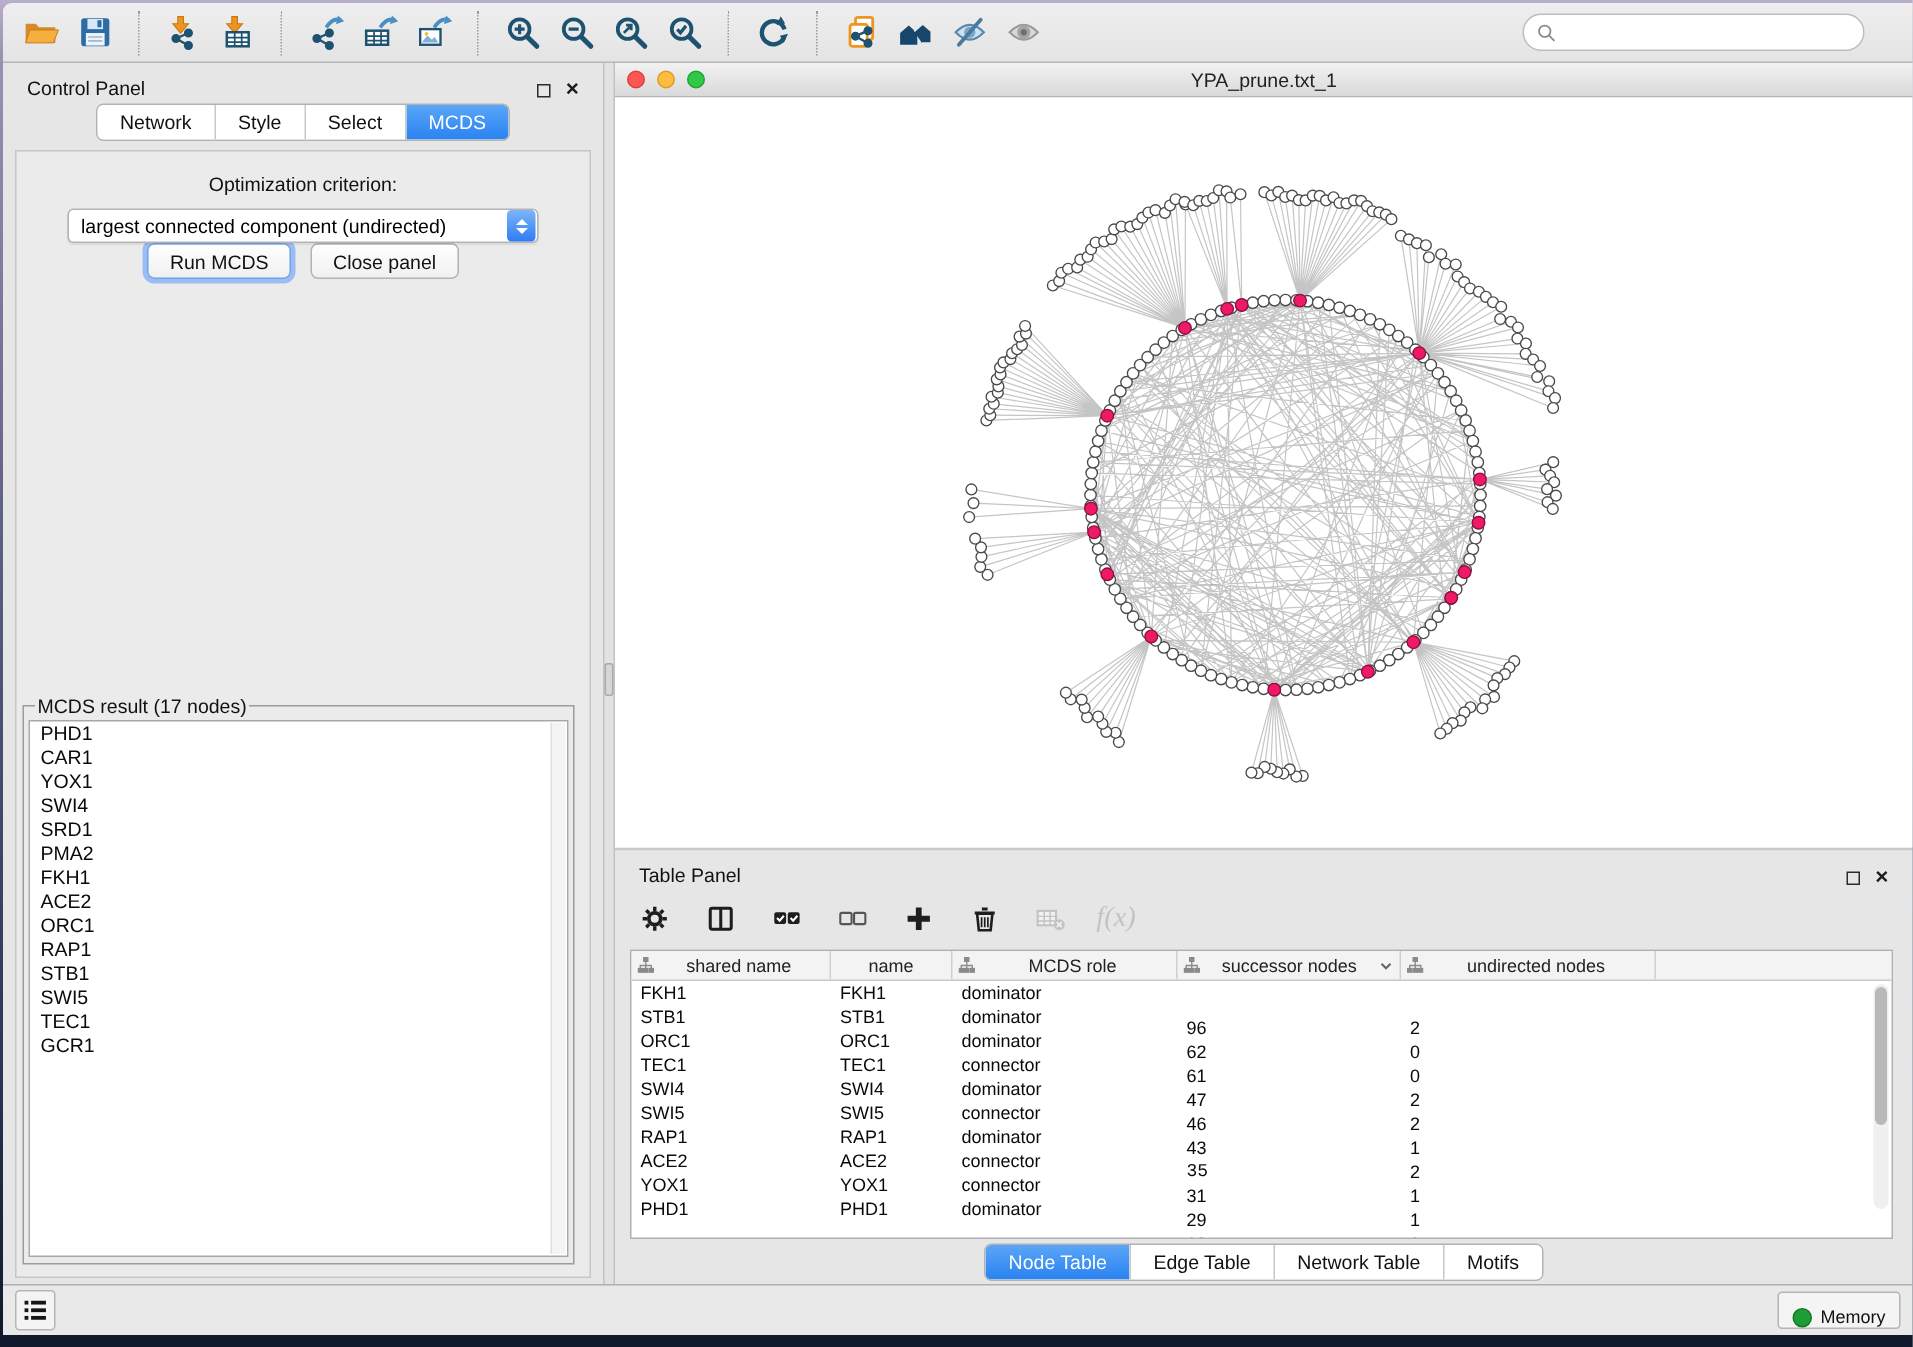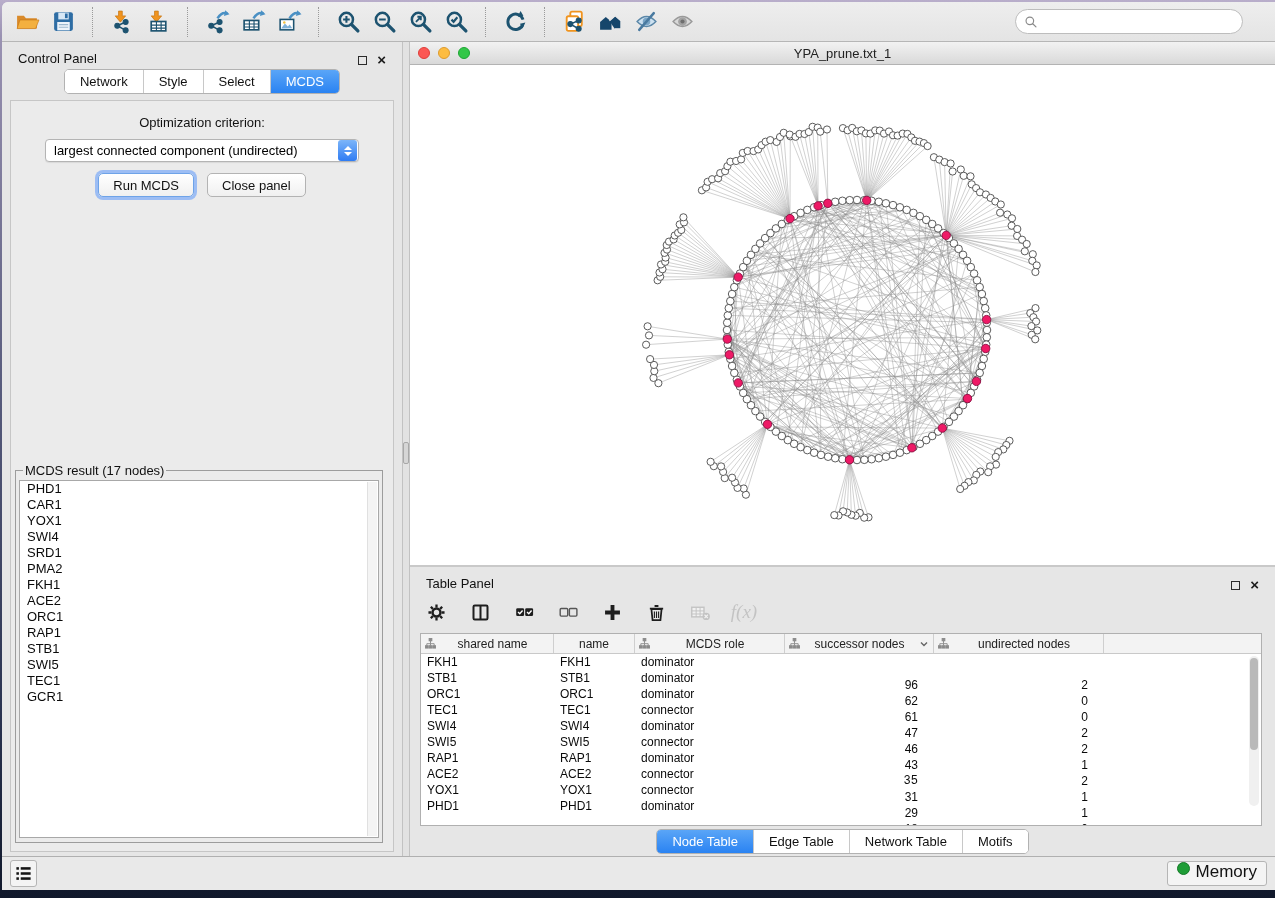--- a/index.html
+++ b/index.html
@@ -37,21 +37,21 @@
   .cp-content{position:absolute;top:58px;left:8px;right:8px;bottom:4px;background:#ebebeb;border:1px solid #c6c6c6;}
   .opt-label{margin-top:14px;text-align:center;font-size:13px;color:#111;}
   .dropdown{margin:9px auto 0;width:314px;height:23px;background:#fff;border:1px solid #b4b4b4;border-radius:4px;
     display:flex;align-items:center;font-size:13px;cursor:pointer;position:relative;box-shadow:0 1px 1px rgba(0,0,0,.08);}
   .dropdown .dd-text{padding-left:8px;flex:1;white-space:nowrap;overflow:hidden;}
   .dd-stepper{width:19px;height:21px;border-radius:3px;background:linear-gradient(#7cb5f9,#2f7cf3);margin:0 1px;
     display:flex;flex-direction:column;align-items:center;justify-content:center;gap:2px;flex:none;}
   .dd-stepper i{width:0;height:0;border-left:4px solid transparent;border-right:4px solid transparent;}
   .dd-up{border-bottom:4px solid #fff;}
   .dd-down{border-top:4px solid #fff;}
-  .btn-row{margin-top:11px;display:flex;justify-content:center;gap:13px;}
+  .btn-row{display:flex;justify-content:center;gap:13px;}
   .mac-btn{height:24px;padding:0 14px;font-size:13px;color:#111;background:linear-gradient(#ffffff,#f0f0f0);
     border:1px solid #b3b3b3;border-radius:5px;cursor:pointer;font-family:inherit;}
   .mac-btn.focused{box-shadow:0 0 0 3px rgba(77,144,254,.5);border-color:#6ea3e8;}
   fieldset.mcds{position:absolute;top:362px;left:4px;right:10px;bottom:8px;border:1px solid #9c9c9c;margin:0;padding:2px 3px 4px 3px;}
   fieldset.mcds legend{font-size:13px;color:#111;padding:0 2px;margin-left:4px;}
   .mcds-list{width:100%;height:100%;background:#fff;border:1px solid #a8a8a8;overflow:hidden;position:relative;}
   .mcds-list::after{content:"";position:absolute;top:1px;bottom:1px;right:1px;width:9px;background:#f4f4f4;border-left:1px solid #e0e0e0;}
   .mcds-item{font-size:13px;line-height:16px;padding-left:7px;color:#0a0a0a;cursor:default;}
   
   .network-window{height:523px;display:flex;flex-direction:column;flex:none;background:#fff;}
@@ -73,31 +73,31 @@
   .tp-btn svg{width:21px;height:21px;}
   .tp-btn.disabled{opacity:.45;cursor:default;}
   .fx{font-family:"Liberation Serif","DejaVu Serif",serif;font-style:italic;font-size:19px;color:#9a9a9a;}
   .tp-table{flex:1;margin:0 13px 0 10px;background:#fff;border:1px solid #b0b0b0;overflow:hidden;position:relative;min-height:0;}
   .thead{display:flex;background:#f3f3f3;border-bottom:1px solid #c9c9c9;height:20px;}
   .th{display:flex;align-items:center;font-size:12px;color:#222;border-right:1px solid #cfcfcf;
     padding:0 4px;position:relative;cursor:pointer;}
   .th .th-label{flex:1;text-align:center;}
   .trow{display:flex;height:16px;align-items:center;}
   .td{font-size:12px;color:#0a0a0a;padding:0 6px;white-space:nowrap;overflow:hidden;}
-  .td.num{text-align:right;margin-top:46px;}
+  .td.num{margin-top:46px;}
   .tscroll{position:absolute;top:22px;right:2px;width:10px;height:150px;border-radius:5px;background:#f0f0f0;}
   .tscroll .thumb{position:absolute;top:2px;left:1px;width:8px;height:92px;border-radius:4px;background:#b9b9b9;}
   .tp-tabbar{height:30px;display:flex;justify-content:center;align-items:center;flex:none;}
   
   .statusbar{position:absolute;left:0;right:0;bottom:0;height:34px;background:#e9e9e9;border-top:1px solid #b0b0b0;
     display:flex;align-items:center;padding:0 8px;}
   .sb-btn{width:27px;height:27px;border:1px solid #b5b5b5;border-radius:3px;background:#f4f4f4;
     display:flex;align-items:center;justify-content:center;cursor:pointer;}
   .memory-btn{margin-left:auto;height:25px;border:1px solid #b5b5b5;border-radius:3px;background:#f4f4f4;
-    display:flex;align-items:flex-start;gap:6px;padding:0 9px;font-size:17px;color:#111;cursor:pointer;}
+    display:flex;align-items:flex-end;gap:6px;padding:0 9px;font-size:12px;color:#111;cursor:pointer;}
   .memory-dot{width:13px;height:13px;border-radius:50%;background:#1f9d37;border:1px solid #157a28;}
 </style>
 </head>
 <body>
 
 <div class="app">
 
   <div class="toolbar">
     <div id="toolbar-icons" style="display:flex;align-items:center;gap:6px;">
         <div class="tbtn">

